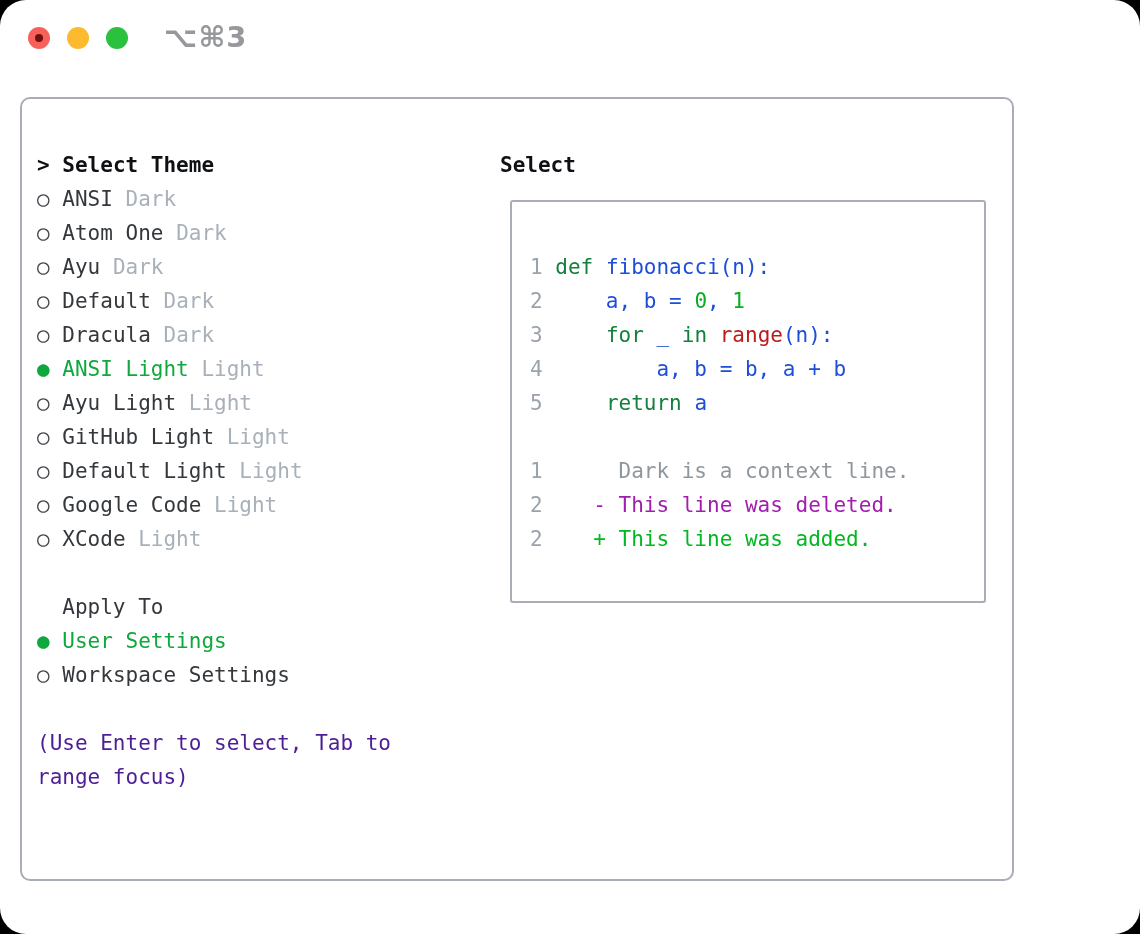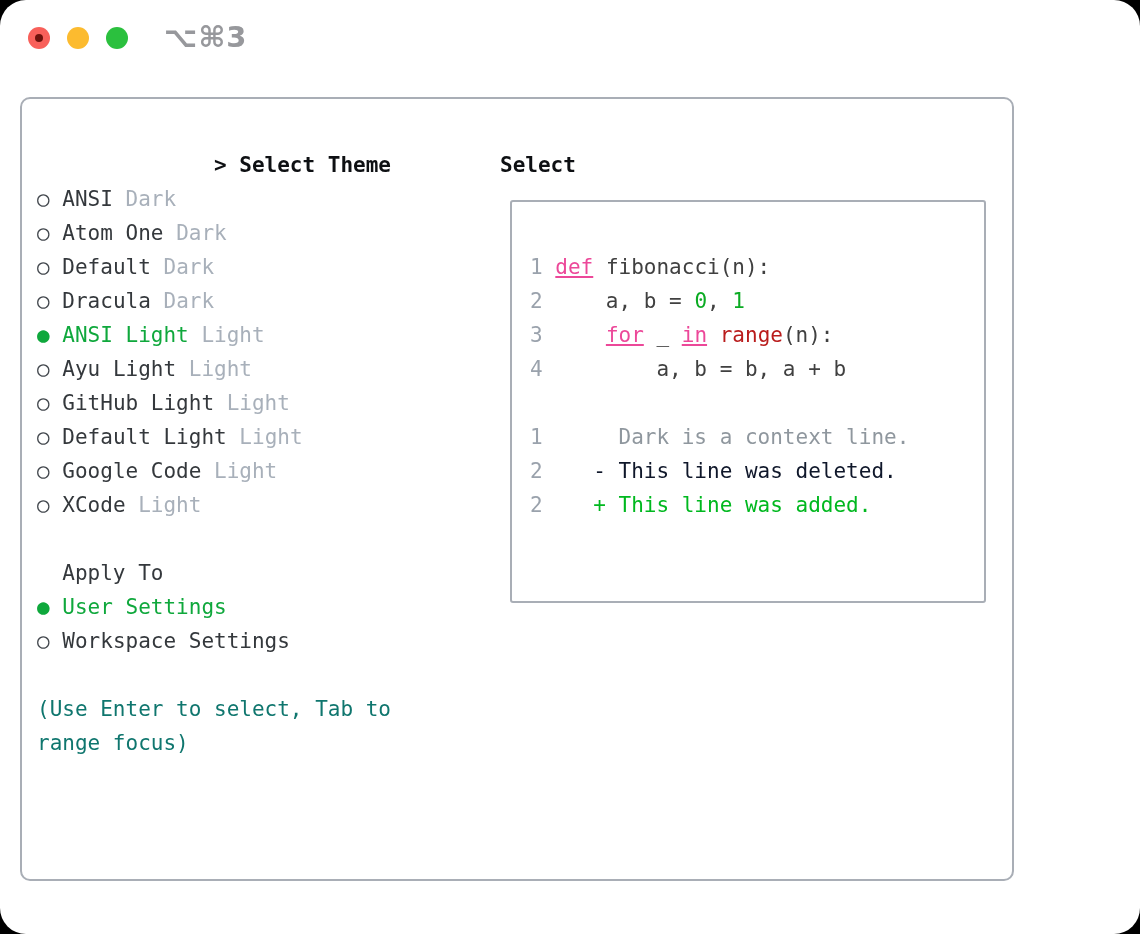--- a/index.html
+++ b/index.html
@@ -17,42 +17,42 @@
   .tl.green{left:106px;background:#2bc03e;}
   .shortcut{position:absolute;left:164px;top:20px;font-family:"DejaVu Sans",sans-serif;
     font-size:29px;font-weight:600;color:#97989c;letter-spacing:1px;}
 
   
   .panel{position:absolute;left:20px;top:97px;width:990px;height:780px;background:#fff;
     border:2px solid #a9aeb6;border-radius:10px;}
 
   .row{height:34px;line-height:34px;white-space:pre;font-size:21px;color:#34383c;}
   .leftcol{position:absolute;left:15px;top:49px;}
-  .hdr{font-weight:bold;color:#0e1013;text-align:right;}
+  .hdr{font-weight:bold;color:#0e1013;}
   .caret{font-weight:bold;color:#0e1013;}
   .marker{color:#43484e;}
   .item-variant{color:#a8b0ba;}
   .selected .marker,.selected .item-name{color:#0fa83c;}
   .spacer{height:34px;}
-  .help-line{color:#0f766e;}
+  .help-line{color:#4c1d95;}
 
   
   .preview-hdr{position:absolute;left:478px;top:49px;}
   .preview-box{position:absolute;left:488px;top:101px;width:472px;height:399px;
     border:2px solid #a9aeb6;border-radius:3px;background:#fff;}
   .code{position:absolute;left:18px;top:48px;margin:0;font-family:"DejaVu Sans Mono",monospace;
     font-size:21px;line-height:34px;}
   .codeline{height:34px;white-space:pre;}
   .c-lineno{color:#9aa2ac;}
-  .c-plain{color:#404040;}
-  .c-kw{color:#ec4899;text-decoration:underline;}
+  .c-plain{color:#1d4ed8;}
+  .c-kw{color:#15803d;}
   .c-builtin{color:#b91c1c;}
   .c-num{color:#0bab23;}
   .c-ctx{color:#8f979e;}
-  .c-del{color:#0f172a;text-align:right;}
+  .c-del{color:#a21caf;text-align:right;}
   .c-add{color:#00b81f;}
 </style>
 </head>
 <body>
 
 <div class="screen">
   <div class="window">
 
     <div class="titlebar">
       <span class="tl red"></span>
@@ -61,20 +61,21 @@
       <span class="shortcut">⌥⌘3</span>
     </div>
 
     <div class="panel">
 
       <div class="leftcol">
         <div class="row hdr"><span class="caret">&gt;</span><span> </span><span>Select Theme</span></div>
         <div id="theme-list">
             <div class="row"><span class="marker">○</span><span> </span><span class="item-name">ANSI</span><span> </span><span class="item-variant">Dark</span></div>
             <div class="row"><span class="marker">○</span><span> </span><span class="item-name">Atom One</span><span> </span><span class="item-variant">Dark</span></div>
+            <div class="row"><span class="marker">○</span><span> </span><span class="item-name">Ayu</span><span> </span><span class="item-variant">Dark</span></div>
             <div class="row"><span class="marker">○</span><span> </span><span class="item-name">Default</span><span> </span><span class="item-variant">Dark</span></div>
             <div class="row"><span class="marker">○</span><span> </span><span class="item-name">Dracula</span><span> </span><span class="item-variant">Dark</span></div>
             <div class="row selected"><span class="marker">●</span><span> </span><span class="item-name">ANSI Light</span><span> </span><span class="item-variant">Light</span></div>
             <div class="row"><span class="marker">○</span><span> </span><span class="item-name">Ayu Light</span><span> </span><span class="item-variant">Light</span></div>
             <div class="row"><span class="marker">○</span><span> </span><span class="item-name">GitHub Light</span><span> </span><span class="item-variant">Light</span></div>
             <div class="row"><span class="marker">○</span><span> </span><span class="item-name">Default Light</span><span> </span><span class="item-variant">Light</span></div>
             <div class="row"><span class="marker">○</span><span> </span><span class="item-name">Google Code</span><span> </span><span class="item-variant">Light</span></div>
             <div class="row"><span class="marker">○</span><span> </span><span class="item-name">XCode</span><span> </span><span class="item-variant">Light</span></div>
           </div>
         <div class="spacer"></div>
@@ -89,20 +90,21 @@
       </div>
 
       <div class="row hdr preview-hdr">Select</div>
 
       <div class="preview-box">
         <div class="code" id="code">
             <div class="codeline"><span class="c-lineno">1</span><span class="c-plain"> </span><span class="c-kw">def</span><span class="c-plain"> fibonacci(n):</span></div>
             <div class="codeline"><span class="c-lineno">2</span><span class="c-plain">     a, b = </span><span class="c-num">0</span><span class="c-plain">, </span><span class="c-num">1</span></div>
             <div class="codeline"><span class="c-lineno">3</span><span class="c-plain">     </span><span class="c-kw">for</span><span class="c-plain"> _ </span><span class="c-kw">in</span><span class="c-plain"> </span><span class="c-builtin">range</span><span class="c-plain">(n):</span></div>
             <div class="codeline"><span class="c-lineno">4</span><span class="c-plain">         a, b = b, a + b</span></div>
+            <div class="codeline"><span class="c-lineno">5</span><span class="c-plain">     </span><span class="c-kw">return</span><span class="c-plain"> a</span></div>
             <div class="codeline"></div>
             <div class="codeline"><span class="c-lineno">1</span><span class="c-ctx">      Dark is a context line.</span></div>
             <div class="codeline"><span class="c-lineno">2</span><span class="c-del">    - This line was deleted.</span></div>
             <div class="codeline"><span class="c-lineno">2</span><span class="c-add">    + This line was added.</span></div>
           </div>
       </div>
 
     </div>
   </div>
 </div>

